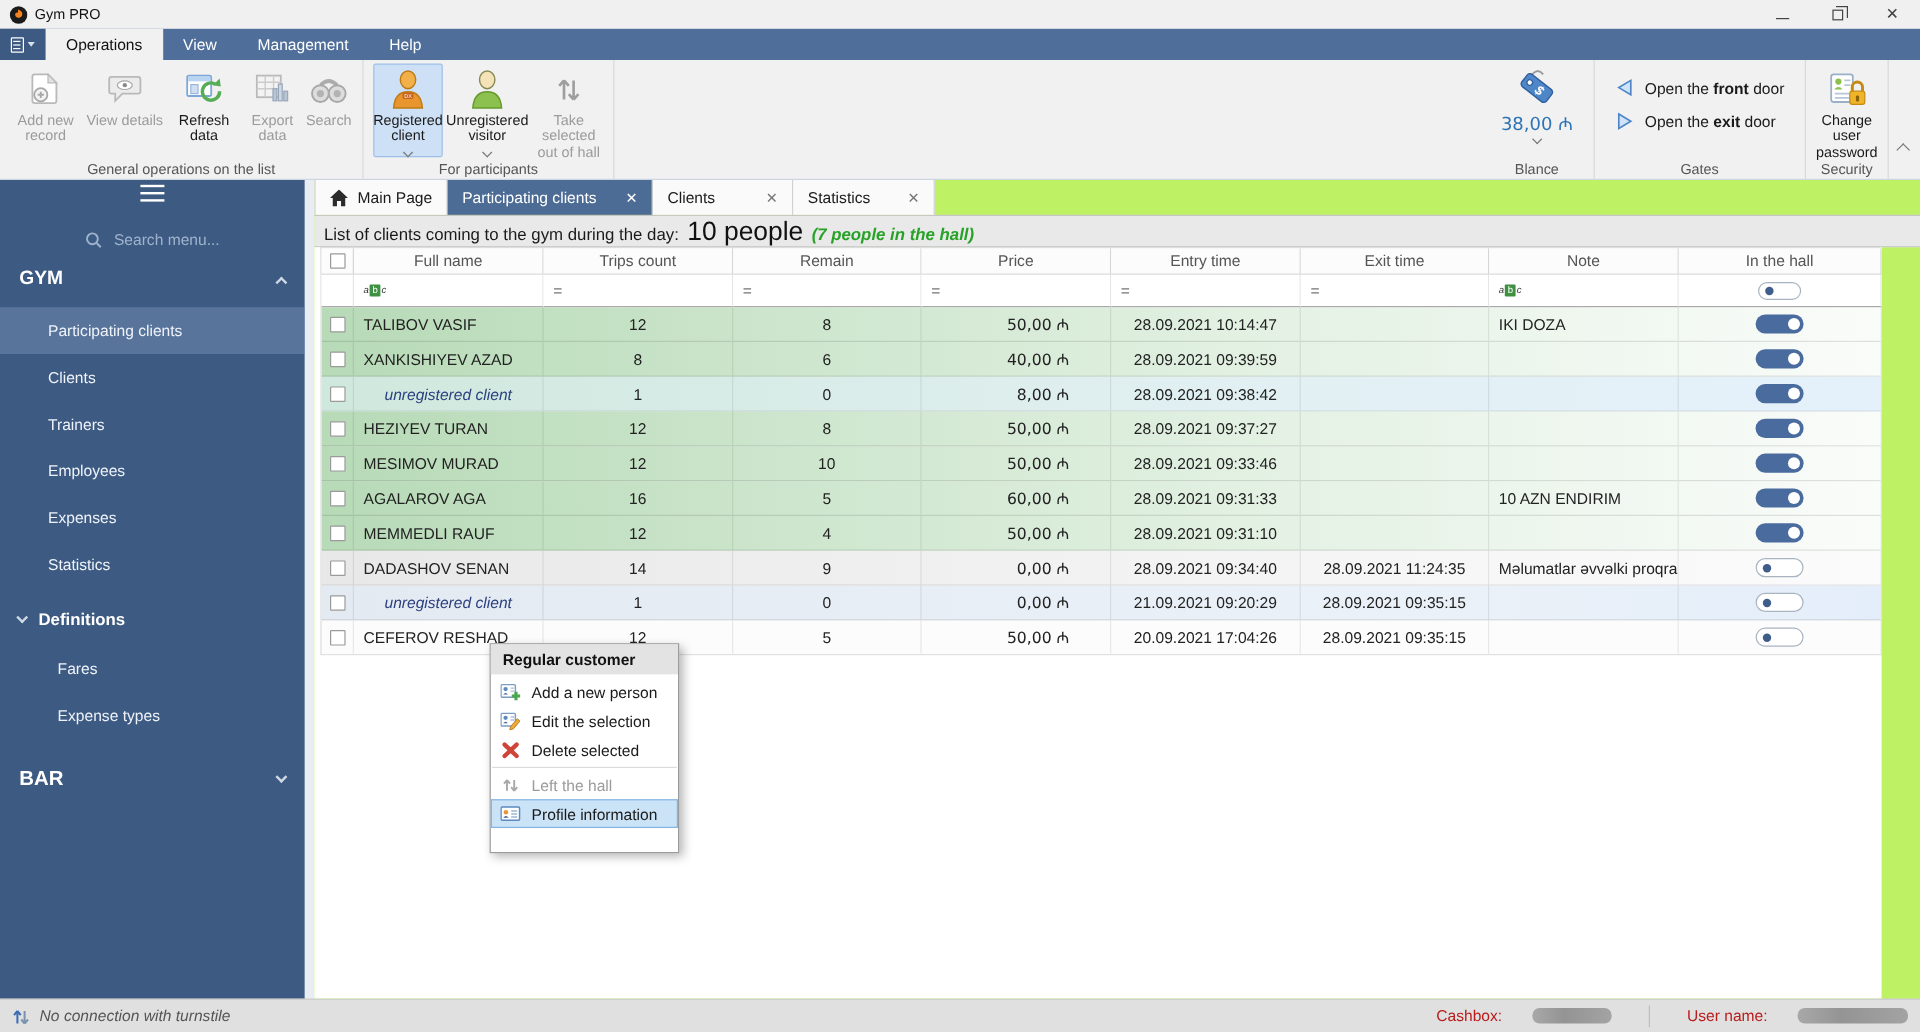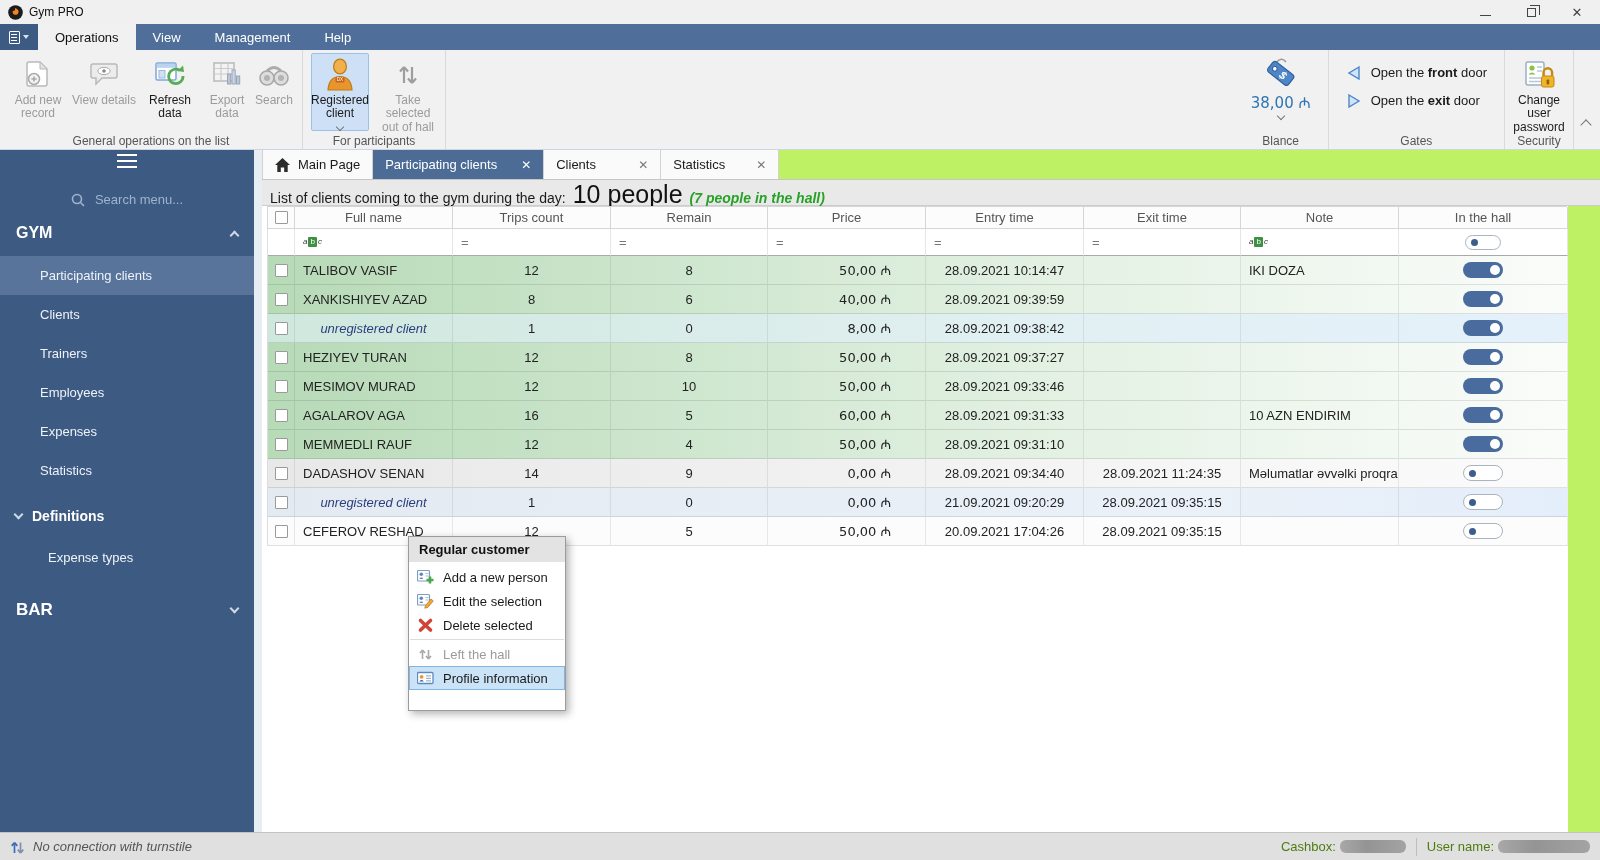--- a/index.html
+++ b/index.html
@@ -32,21 +32,21 @@
   .rbtn { width:66px; display:flex; flex-direction:column; align-items:center; padding-top:3px; gap:2px; font-size:12px; line-height:1.12; text-align:center; color:#1a1a1a; }
   .rbtn .ric { height:36px; display:flex; align-items:center; justify-content:center; }
   .rbtn.disabled { color:#9b9b9b; }
   .rbtn.wide { width:58px; }
   .rbtn.selected { background:#cde0f6; border:1px solid #9dc0e8; border-radius:2px; padding-top:2px; }
   .chev-dn { width:6px; height:6px; border-right:1.6px solid #777; border-bottom:1.6px solid #777; transform:rotate(45deg); margin-top:1px; }
   .rspacer { flex:1; }
   .balance-block { display:flex; flex-direction:column; align-items:center; padding:2px 12px 0; }
   .balance-val { color:#2e74b5; font-size:15px; margin-top:2px; }
   .gates { display:flex; flex-direction:column; justify-content:flex-start; gap:12px; padding:12px 12px 0; }
-  .gate-row { display:flex; gap:9px; font-size:13px; color:#1a1a1a; white-space:nowrap; }
+  .gate-row { display:flex; align-items:center; gap:9px; font-size:13px; color:#1a1a1a; white-space:nowrap; }
   .collapse-chev { position:absolute; right:10px; bottom:20px; width:8px; height:8px; border-left:1.6px solid #777; border-top:1.6px solid #777; transform:rotate(45deg); }
 
   
   .main { display:flex; height:682px; }
   .sidebar { width:254px; background:#3d5a82; color:#fff; flex-shrink:0; }
   .sidebar-strip { width:8px; background:#e8edf3; flex-shrink:0; }
   .sb-top { display:flex; align-items:center; height:48px; padding:0 16px; gap:20px;flex-direction:column; }
   .hamburger { width:20px; }
   .hamburger div { height:2px; background:#fff; margin:4px 0; }
   .sb-search { display:flex; align-items:center; gap:10px; color:#9fb3cd; font-size:13px; }
@@ -63,21 +63,21 @@
   
   .tabbar { height:30px; display:flex; border-bottom:1px solid #c6c6c6; }
   .tab { display:flex; align-items:center; gap:8px; padding:0 12px; border-right:1px solid #d2d2d2; background:#fafafa; color:#1a1a1a; font-size:13px; }
   .tab:first-child { border-left:1px solid #d2d2d2; }
   .tab.active { background:#4c6c96; color:#fff; }
   .tab .x { color:#777; font-size:12px; margin-left:16px; }
   .tab.active .x { color:#fff; }
   
   .listheader { height:26px; background:#e9e9e9; display:flex; align-items:baseline; padding-left:8px; gap:7px; border-bottom:1px solid #cdcdcd; }
   .lh-prefix { font-size:14px; color:#1a1a1a; line-height:25px; }
-  .lh-count { font-size:25px; color:#111; }
+  .lh-count { font-size:22px; color:#111; }
   .lh-note { font-size:14px; color:#27a227; font-weight:bold; font-style:italic; }
   
   .body-row { flex:1; display:flex; }
   .table-area { width:1306px; background:#fff; padding-left:5px; }
   .grid { display:grid; grid-template-columns:27px 158px 158px 157px 158px 158px 157px 158px 169px; width:1300px; }
   .tgrid-head { border-top:1px solid #d6d6d6; border-left:1px solid #d6d6d6; }
   .hc { height:22px; border-right:1px solid #d6d6d6; border-bottom:1px solid #d6d6d6; display:flex; align-items:center; justify-content:center; color:#555; font-size:13px; background:#fcfcfc; }
   .tgrid-filter { border-left:1px solid #e0e0e0; }
   .fc { height:27px; border-right:1px solid #e6e6e6; border-bottom:1px solid #a9a9a9; display:flex; align-items:center; padding-left:8px; background:#fff; color:#777; }
   .fc.c { justify-content:center; padding-left:0; }
@@ -106,21 +106,21 @@
   .contextmenu { position:absolute; left:408px; top:536px; width:158px; background:#fff; border:1px solid #9b9b9b; box-shadow:3px 3px 8px rgba(0,0,0,0.3); z-index:50; padding-bottom:20px; }
   .cm-head { background:#e3e3e3; font-weight:bold; padding:5px 10px; font-size:13px; margin-bottom:3px; color:#111; }
   .cm-item { height:24px; display:flex; align-items:center; gap:9px; padding:0 6px 0 8px; font-size:13px; color:#1a1a1a; }
   .cm-item.disabled { color:#9b9b9b; }
   .cm-item.hl { background:#cbe3f7; outline:1px solid #84b4e0; outline-offset:-1px; }
   .cm-sep { height:1px; background:#dcdcdc; margin:2px 1px; }
 
   
   .statusbar { height:28px; background:#e0e0e0; border-top:1px solid #c4c4c4; display:flex; align-items:center; padding:0 10px; font-size:13px; }
   .stl { display:flex; gap:8px; align-items:center; font-style:italic; color:#555; }
-  .str { margin-left:auto; display:flex; align-items:center; gap:4px; color:#4d7c0f; }
+  .str { margin-left:auto; display:flex; align-items:center; gap:25px; color:#b91c1c; }
   .redact { height:13px; border-radius:6px; background:linear-gradient(90deg,#a8a8a8,#949494 40%,#a3a3a3); }
   .vsep { width:1px; height:18px; background:#bdbdbd; margin:0 6px; }
   .currency { font-family:"DejaVu Sans","Liberation Sans",sans-serif; }
 </style>
 </head>
 <body>
 
 <div class="titlebar">
   <svg width="15" height="15">
       <circle cx="7.5" cy="7.5" r="7.3" fill="#1b1b1b"></circle>
@@ -215,20 +215,30 @@
     <div class="rbtn wide selected">
       <div class="ric">
         <svg width="30" height="33" viewBox="0 0 30 33">
             <ellipse cx="15" cy="8.5" rx="6.4" ry="7.4" fill="#f2b04a" stroke="#bd7c15" stroke-width="1.2"></ellipse>
             <path d="M3 32 q1 -13.5 12 -13.5 q11 0 12 13.5 z" fill="#e8952d" stroke="#bd7c15" stroke-width="1.2"></path>
             <rect x="10.5" y="19" width="9" height="5.5" rx="1" fill="#c8641d"></rect>
             <text x="15" y="23.4" font-size="4.6" fill="#fff" text-anchor="middle">DX</text>
           </svg>
       </div>
       <span>Registered client</span>
+      <div class="chev-dn"></div>
+    </div>
+    <div class="rbtn wide" style="margin-left:8px">
+      <div class="ric">
+        <svg width="30" height="33" viewBox="0 0 30 33">
+            <ellipse cx="15" cy="8.5" rx="6.4" ry="7.4" fill="#f4e2b8" stroke="#8a8a56" stroke-width="1.2"></ellipse>
+            <path d="M3 32 q1 -13.5 12 -13.5 q11 0 12 13.5 z" fill="#8cc04f" stroke="#679a2e" stroke-width="1.2"></path>
+          </svg>
+      </div>
+      <span>Unregistered visitor</span>
       <div class="chev-dn"></div>
     </div>
     <div class="rbtn wide disabled" style="margin-left:10px">
       <div class="ric">
         <svg width="24" height="28">
             <path d="M8 23 V7 M8 7 l-4 4.5 M8 7 l4 4.5" stroke="#9e9e9e" stroke-width="2.2" fill="none"></path>
             <path d="M16 7 v16 M16 23 l-4 -4.5 M16 23 l4 -4.5" stroke="#9e9e9e" stroke-width="2.2" fill="none"></path>
           </svg>
       </div>
       <span>Take selected out of hall</span>
@@ -319,20 +329,21 @@
     <div class="sb-item selected">Participating clients</div>
     <div class="sb-item">Clients</div>
     <div class="sb-item">Trainers</div>
     <div class="sb-item">Employees</div>
     <div class="sb-item">Expenses</div>
     <div class="sb-item">Statistics</div>
     <div class="sb-defs-head">
       <span class="chev down"></span>
       <span>Definitions</span>
     </div>
+    <div class="sb-item sb-subitem">Fares</div>
     <div class="sb-item sb-subitem">Expense types</div>
     <div class="sb-sec-head" style="font-size:17px; margin-top:10px">
       <span>BAR</span>
       <span class="chev down"></span>
     </div>
   </div>
   <div class="sidebar-strip"></div>
 
   <div class="content">
     <div class="tabbar">

